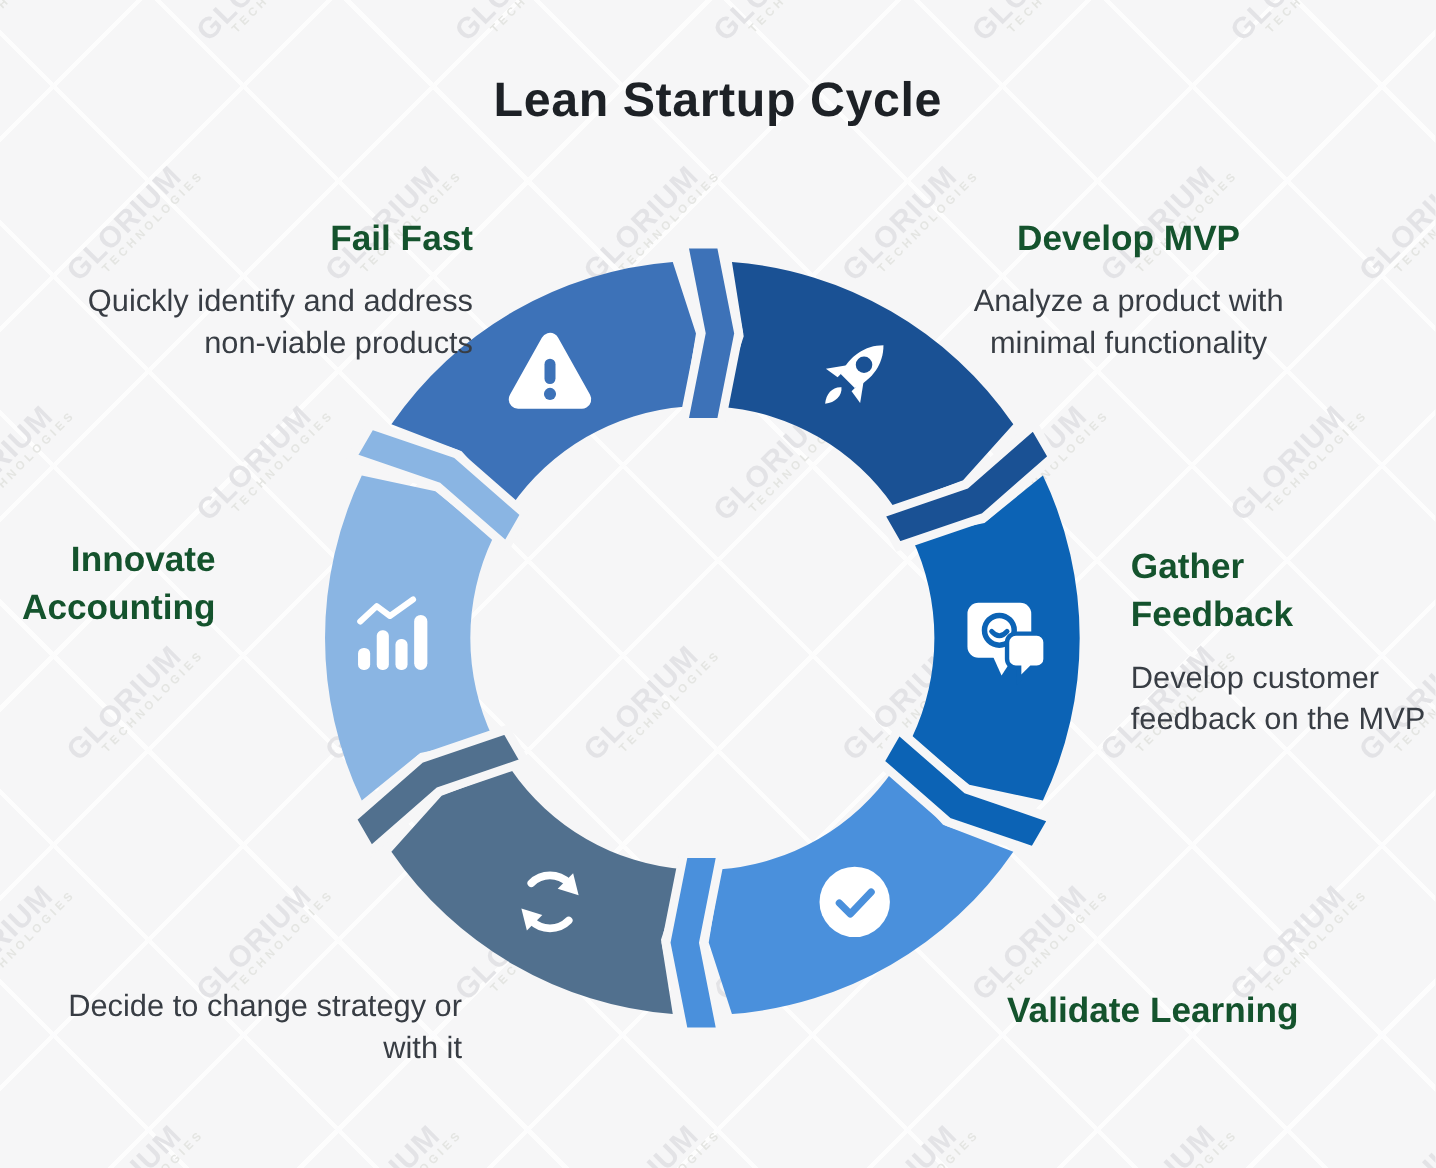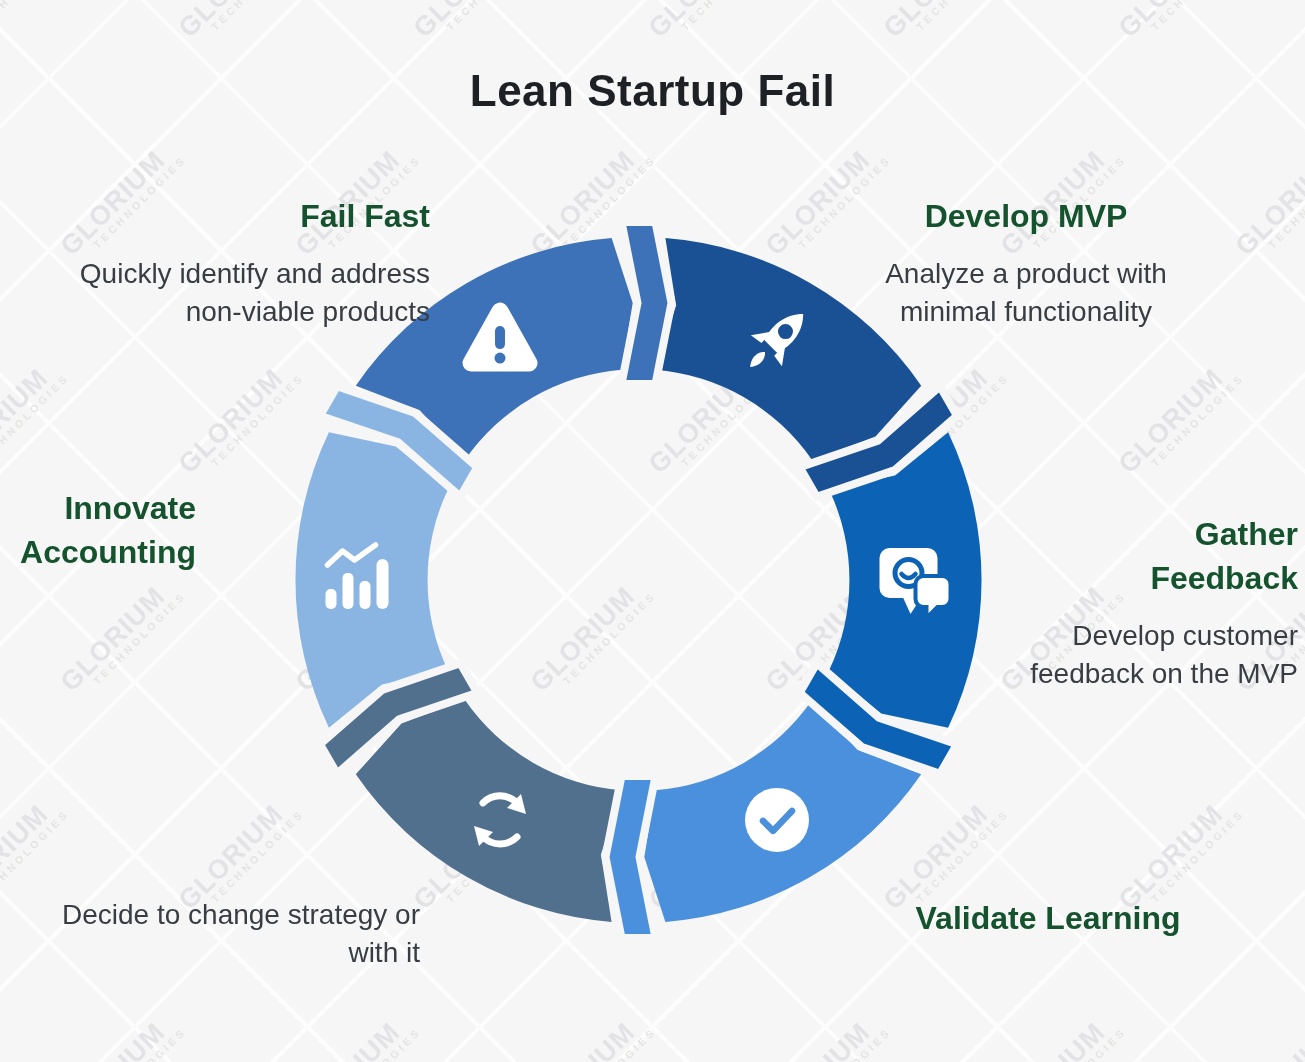--- a/index.html
+++ b/index.html
@@ -36,21 +36,21 @@
   .step h2{
     margin:0 0 17px 0;font-size:32px;font-weight:700;color:#14532d;
     line-height:1.38;white-space:pre-line;
   }
   .step p{
     margin:0;font-size:28px;font-weight:400;color:#383d44;
     line-height:1.35;white-space:pre-line;
   }
   .pos-fail-fast          {top:194px; right:875px;  width:380px; text-align:right;}
   .pos-develop-mvp        {top:194px; left:836px;   width:380px; text-align:center;}
-  .pos-gather-feedback    {top:512px; left:1028px;  width:270px; text-align:right;}
+  .pos-gather-feedback    {top:492px; left:1028px;  width:270px; text-align:left;}
   .pos-validate-learning  {top:896px; left:848px;   width:400px; text-align:center;}
   .pos-pivot-preserve     {top:896px; right:885px;  width:400px; text-align:right;}
   .pos-innovate-accounting{top:486px; right:1109px; width:250px; text-align:right;}
 </style>
 </head>
 <body>
 
 <div class="wm-lines"></div>
 <div class="wm-layer" id="wm-layer">
     <div class="wm" style="left: -70px; top: -35px;">
@@ -192,21 +192,21 @@
     <div class="wm" style="left: 987px; top: 1055px;">
       <span class="wm1">GLORIUM</span>
       <span class="wm2">TECHNOLOGIES</span>
     </div>
     <div class="wm" style="left: 1222px; top: 1055px;">
       <span class="wm1">GLORIUM</span>
       <span class="wm2">TECHNOLOGIES</span>
     </div>
   </div>
 
-<h1 class="title">Lean Startup Fail</h1>
+<h1 class="title">Lean Startup Cycle</h1>
 
 <svg class="ring" id="ring" width="1305" height="1062" viewBox="0 0 1305 1062">
     <path d="M665.4,238.1 A343,343 0 0 1 921.2,385.7 L875.5,436.5 L812.4,460.5 A211,211 0 0 0 655.1,369.7 L676.1,305.6 Z" fill="#1a5194"></path>
     <path d="M948.1,432.3 A343,343 0 0 1 948.1,727.7 L881.2,713.5 L828.9,670.8 A211,211 0 0 0 828.9,489.2 L895.0,475.4 Z" fill="#0c63b5"></path>
     <path d="M921.2,774.3 A343,343 0 0 1 665.4,921.9 L644.3,856.9 L655.1,790.3 A211,211 0 0 0 812.4,699.5 L857.3,749.8 Z" fill="#4a90dc"></path>
     <path d="M611.6,921.9 A343,343 0 0 1 355.8,774.3 L401.5,723.5 L464.6,699.5 A211,211 0 0 0 621.9,790.3 L600.9,854.4 Z" fill="#51708e"></path>
     <path d="M328.9,727.7 A343,343 0 0 1 328.9,432.3 L395.8,446.5 L448.1,489.2 A211,211 0 0 0 448.1,670.8 L382.0,684.6 Z" fill="#8ab5e3"></path>
     <path d="M355.8,385.7 A343,343 0 0 1 611.6,238.1 L632.7,303.1 L621.9,369.7 A211,211 0 0 0 464.6,460.5 L419.7,410.2 Z" fill="#3d72b8"></path>
     <polygon points="940.0,386.3 957.0,415.7 894.9,470.1 816.7,496.7 799.7,467.3 877.9,440.6" fill="#1a5194" stroke="#f6f6f7" stroke-width="8" stroke-linejoin="miter"></polygon>
     <polygon points="957.0,744.3 940.0,773.7 861.9,747.1 799.7,692.7 816.7,663.3 878.9,717.6" fill="#0c63b5" stroke="#f6f6f7" stroke-width="8" stroke-linejoin="miter"></polygon>

